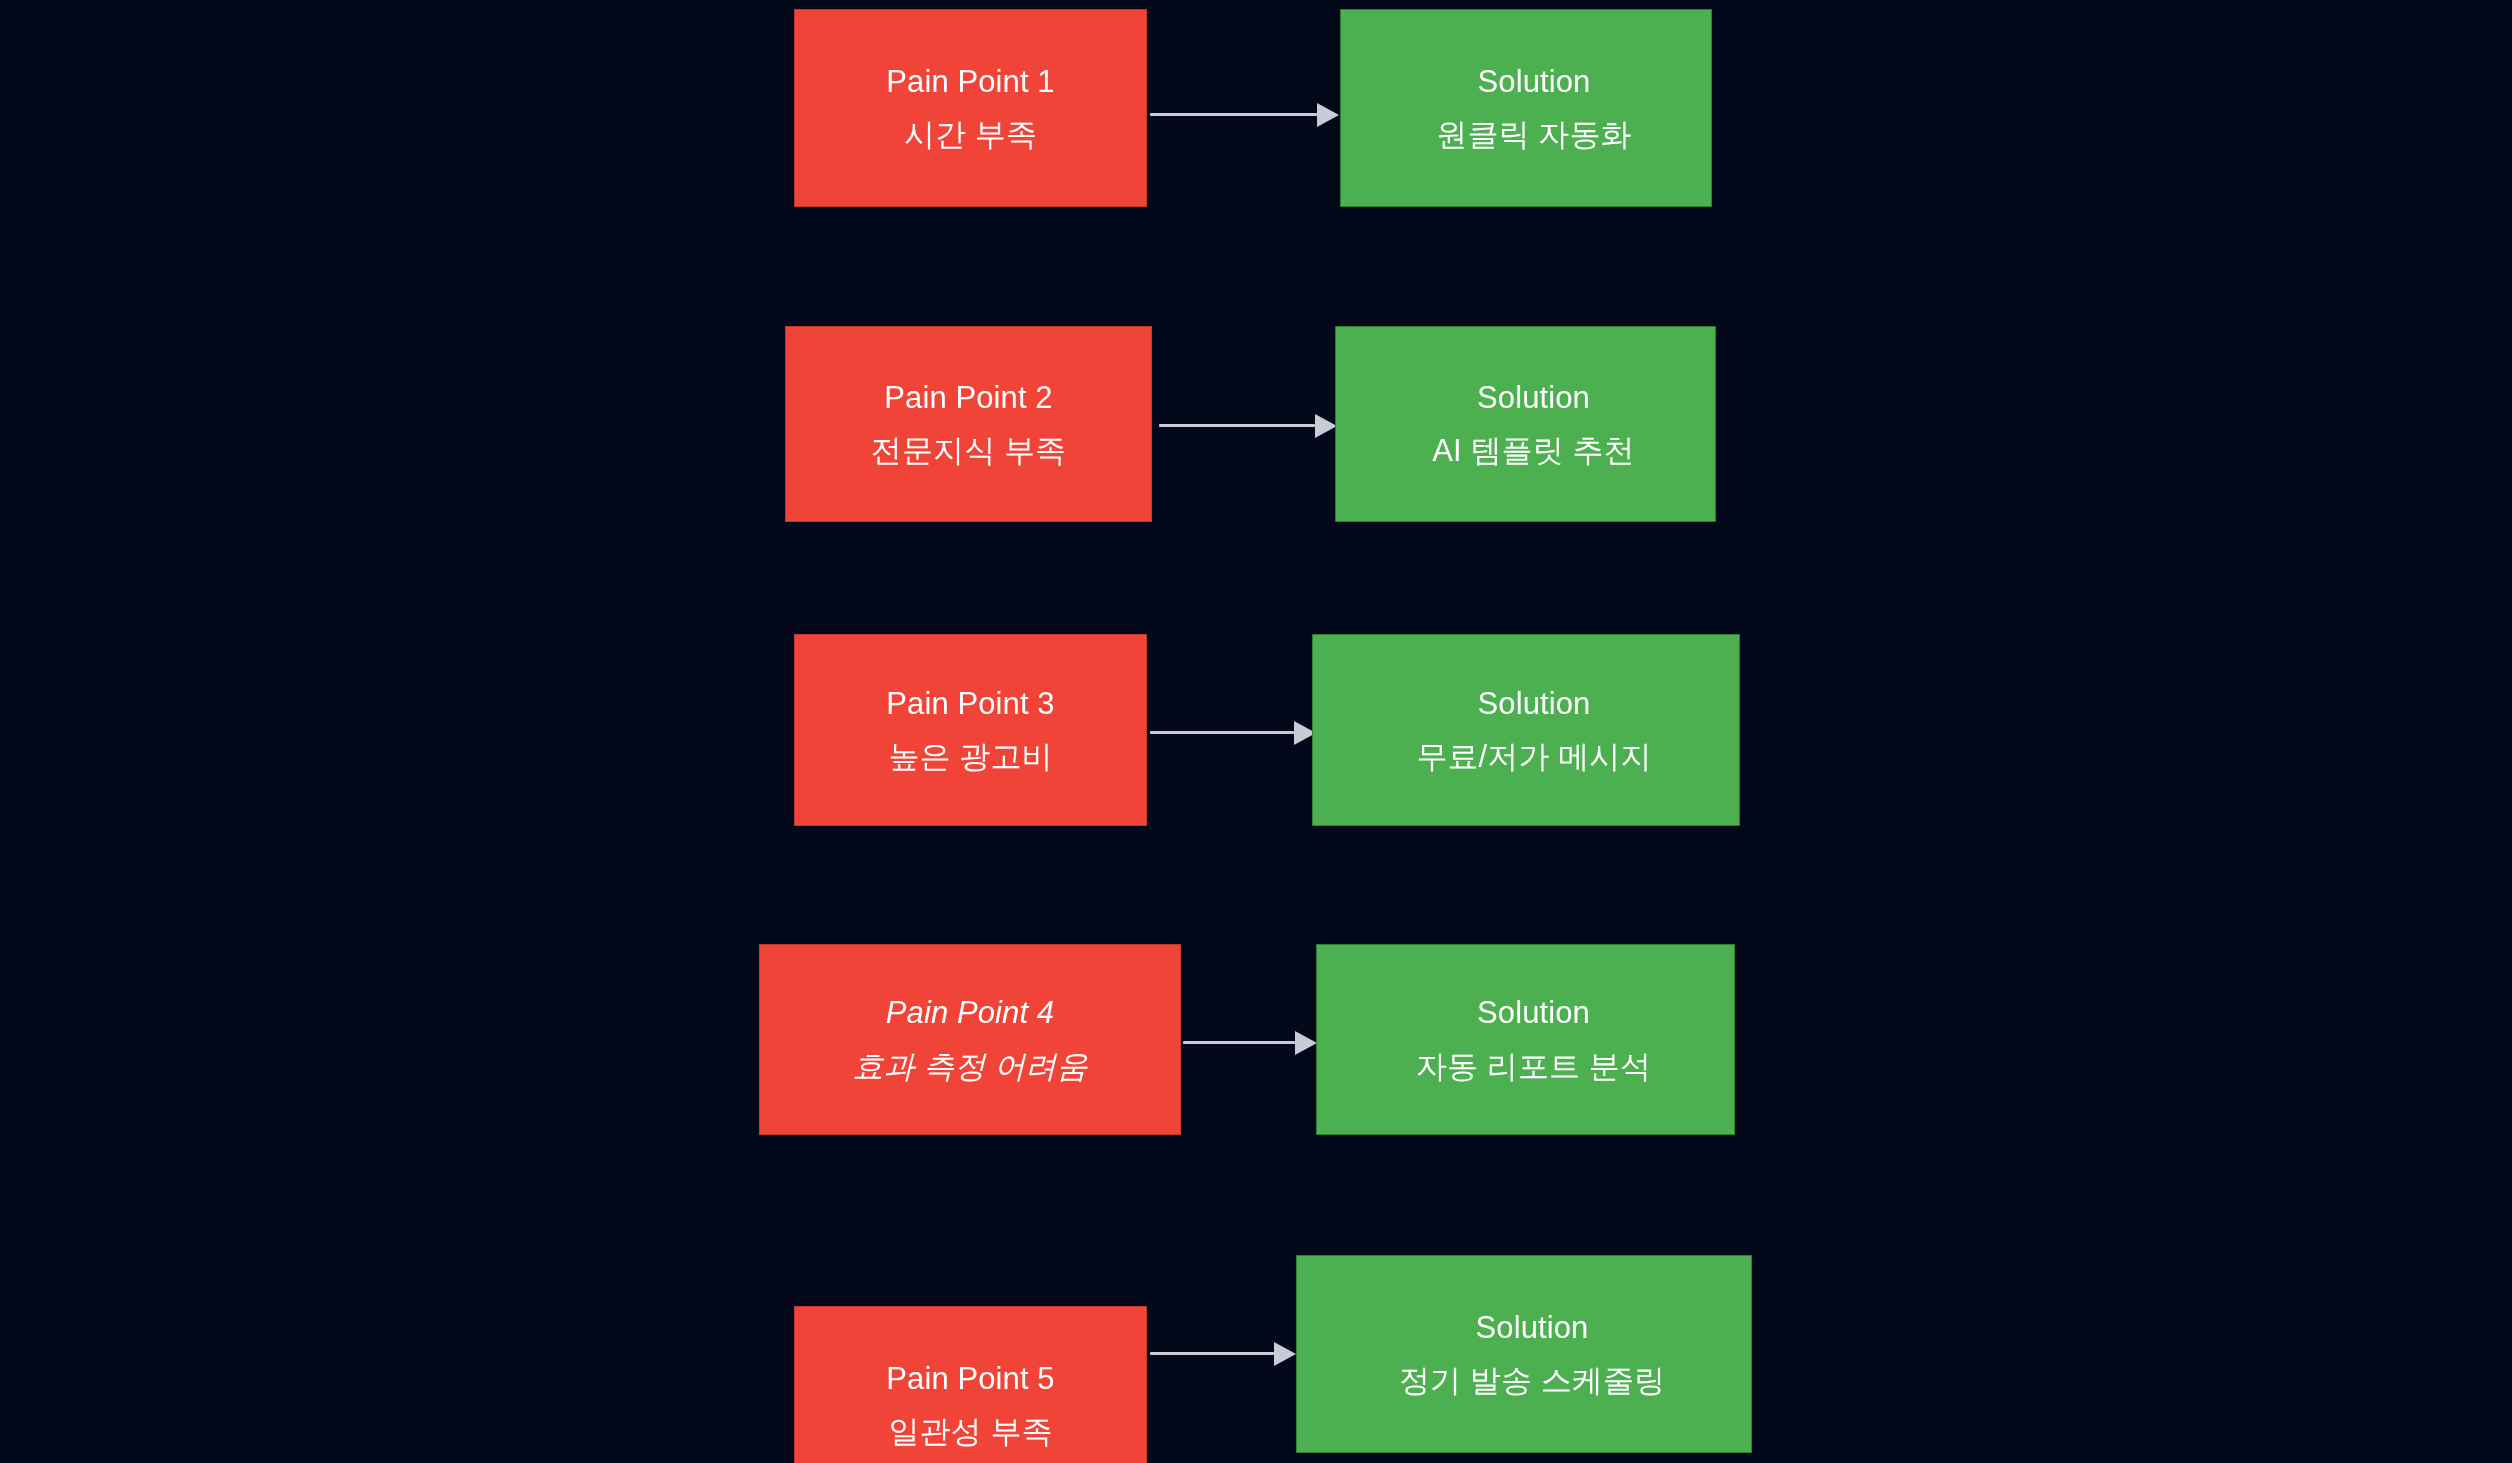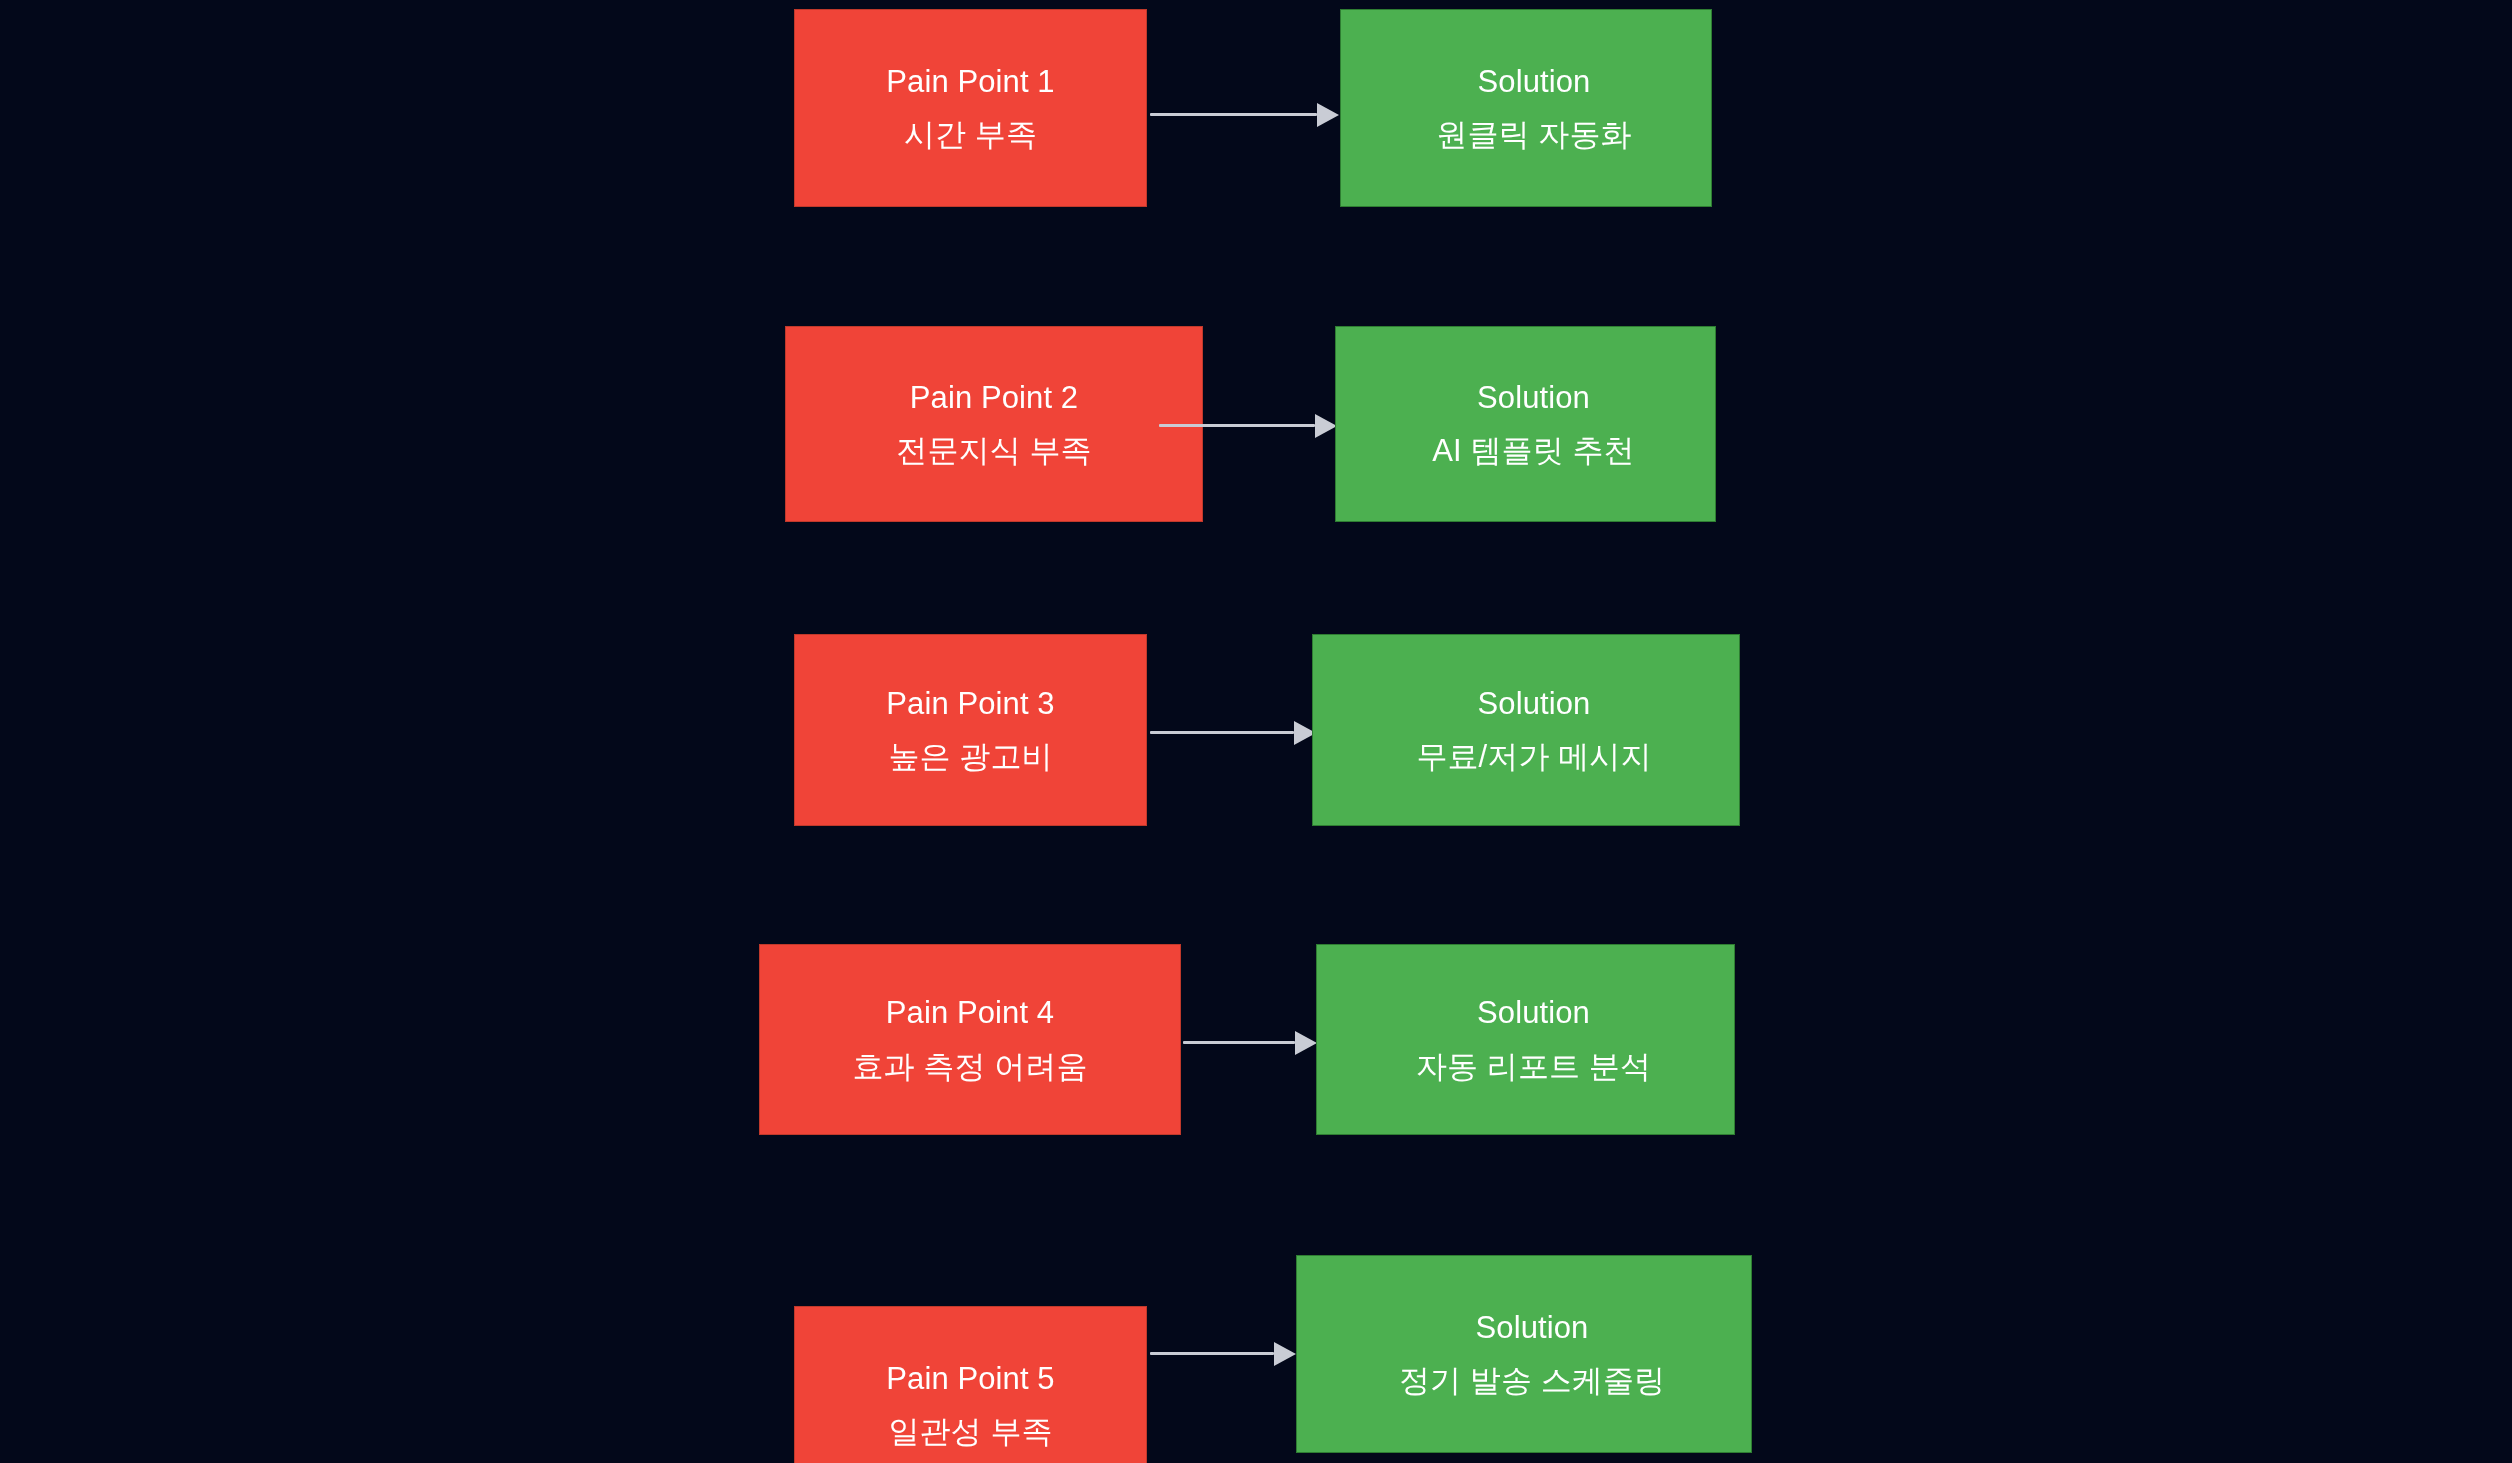--- a/index.html
+++ b/index.html
@@ -88,21 +88,21 @@
   <div class="edge" style="left:1150px; top:113px; width:189px;">
     <div class="shaft" style="width:167px;"></div>
     <div class="head" style="left:167px;"></div>
   </div>
 
   <div class="node solution" style="left:1340px; top:9.2px; width:372px; height:198px;">
     <span class="line1">Solution</span>
     <span class="line2">원클릭 자동화</span>
   </div>
 
-  <div class="node pain" style="left:785px; top:326px; width:418px; height:196px;">
+  <div class="node pain" style="left:785px; top:326px; width:367px; height:196px;">
     <span class="line1">Pain Point 2</span>
     <span class="line2">전문지식 부족</span>
   </div>
 
   <div class="edge" style="left:1159px; top:424px; width:178px;">
     <div class="shaft" style="width:156px;"></div>
     <div class="head" style="left:156px;"></div>
   </div>
 
   <div class="node solution" style="left:1335px; top:326px; width:381px; height:196px;">
@@ -118,21 +118,21 @@
   <div class="edge" style="left:1150px; top:731px; width:166px;">
     <div class="shaft" style="width:144px;"></div>
     <div class="head" style="left:144px;"></div>
   </div>
 
   <div class="node solution" style="left:1312px; top:634px; width:428px; height:192px;">
     <span class="line1">Solution</span>
     <span class="line2">무료/저가 메시지</span>
   </div>
 
-  <div class="node pain" style="left:759px; top:944px; width:422px; height:191px;">
+  <div class="node pain" style="left:759px; top:944px; width:422px; height:191px;font-style:italic;">
     <span class="line1">Pain Point 4</span>
     <span class="line2">효과 측정 어려움</span>
   </div>
 
   <div class="edge" style="left:1183px; top:1041px; width:134px;">
     <div class="shaft" style="width:112px;"></div>
     <div class="head" style="left:112px;"></div>
   </div>
 
   <div class="node solution" style="left:1316px; top:944px; width:419px; height:191px;">

